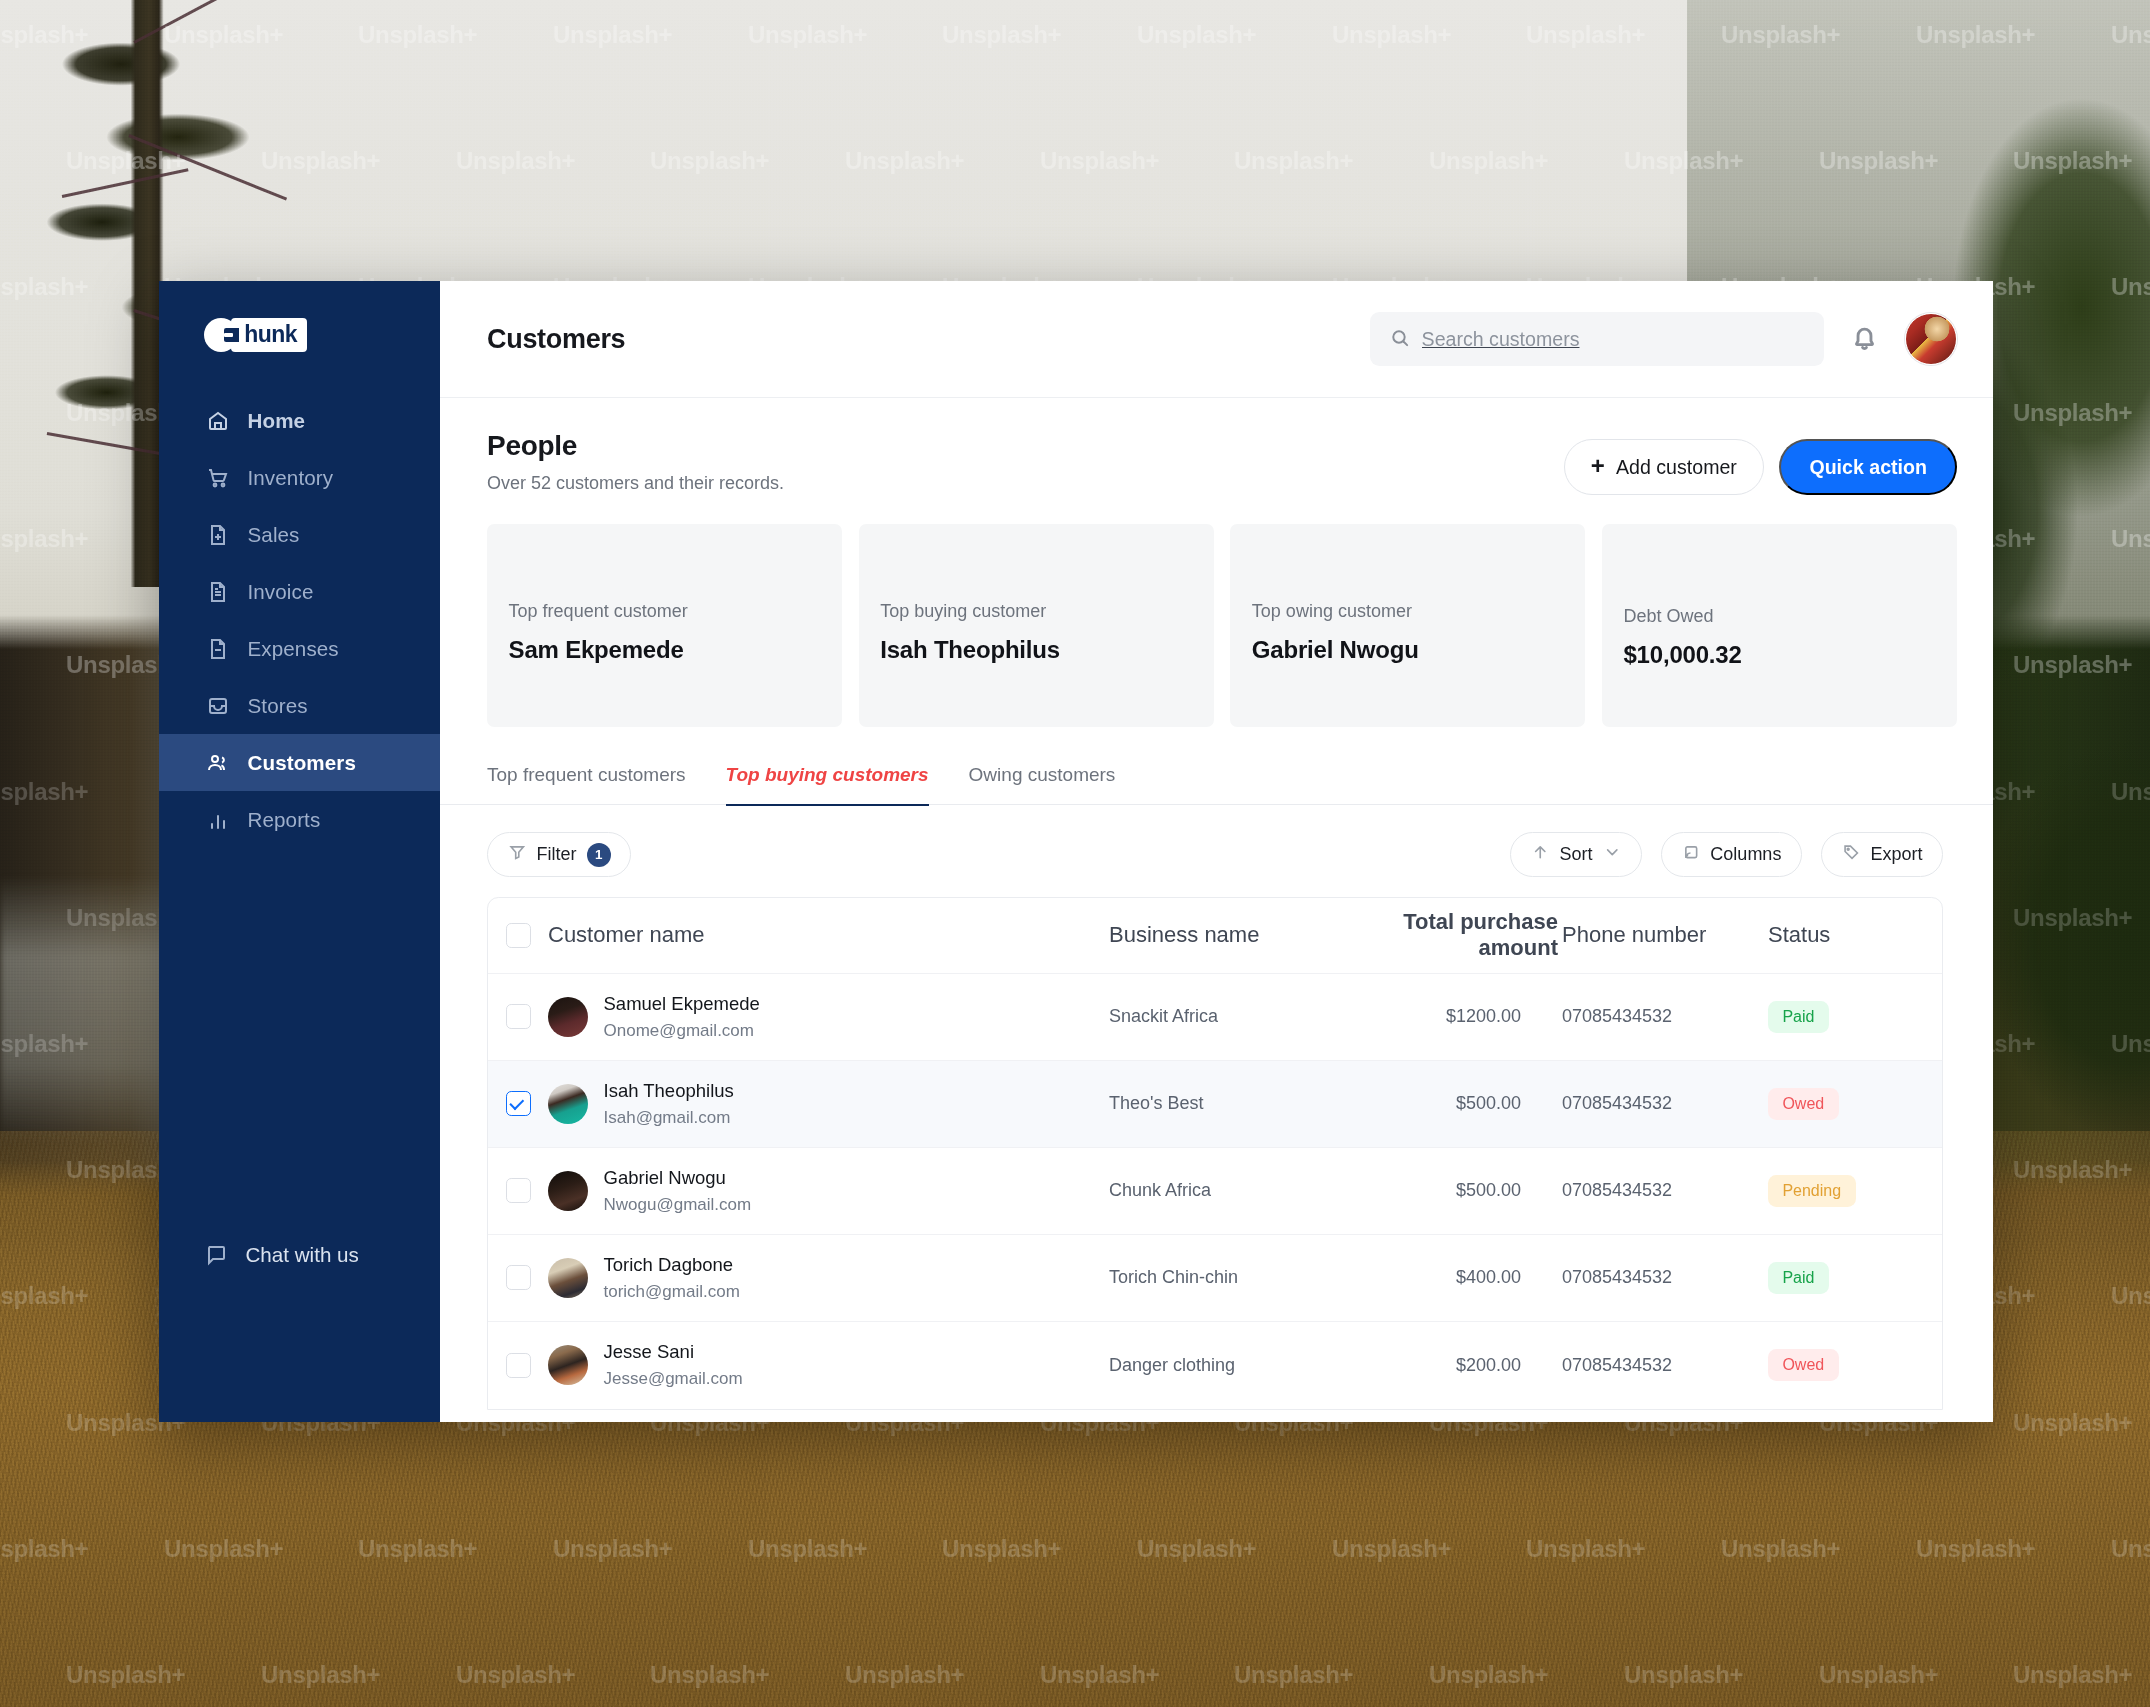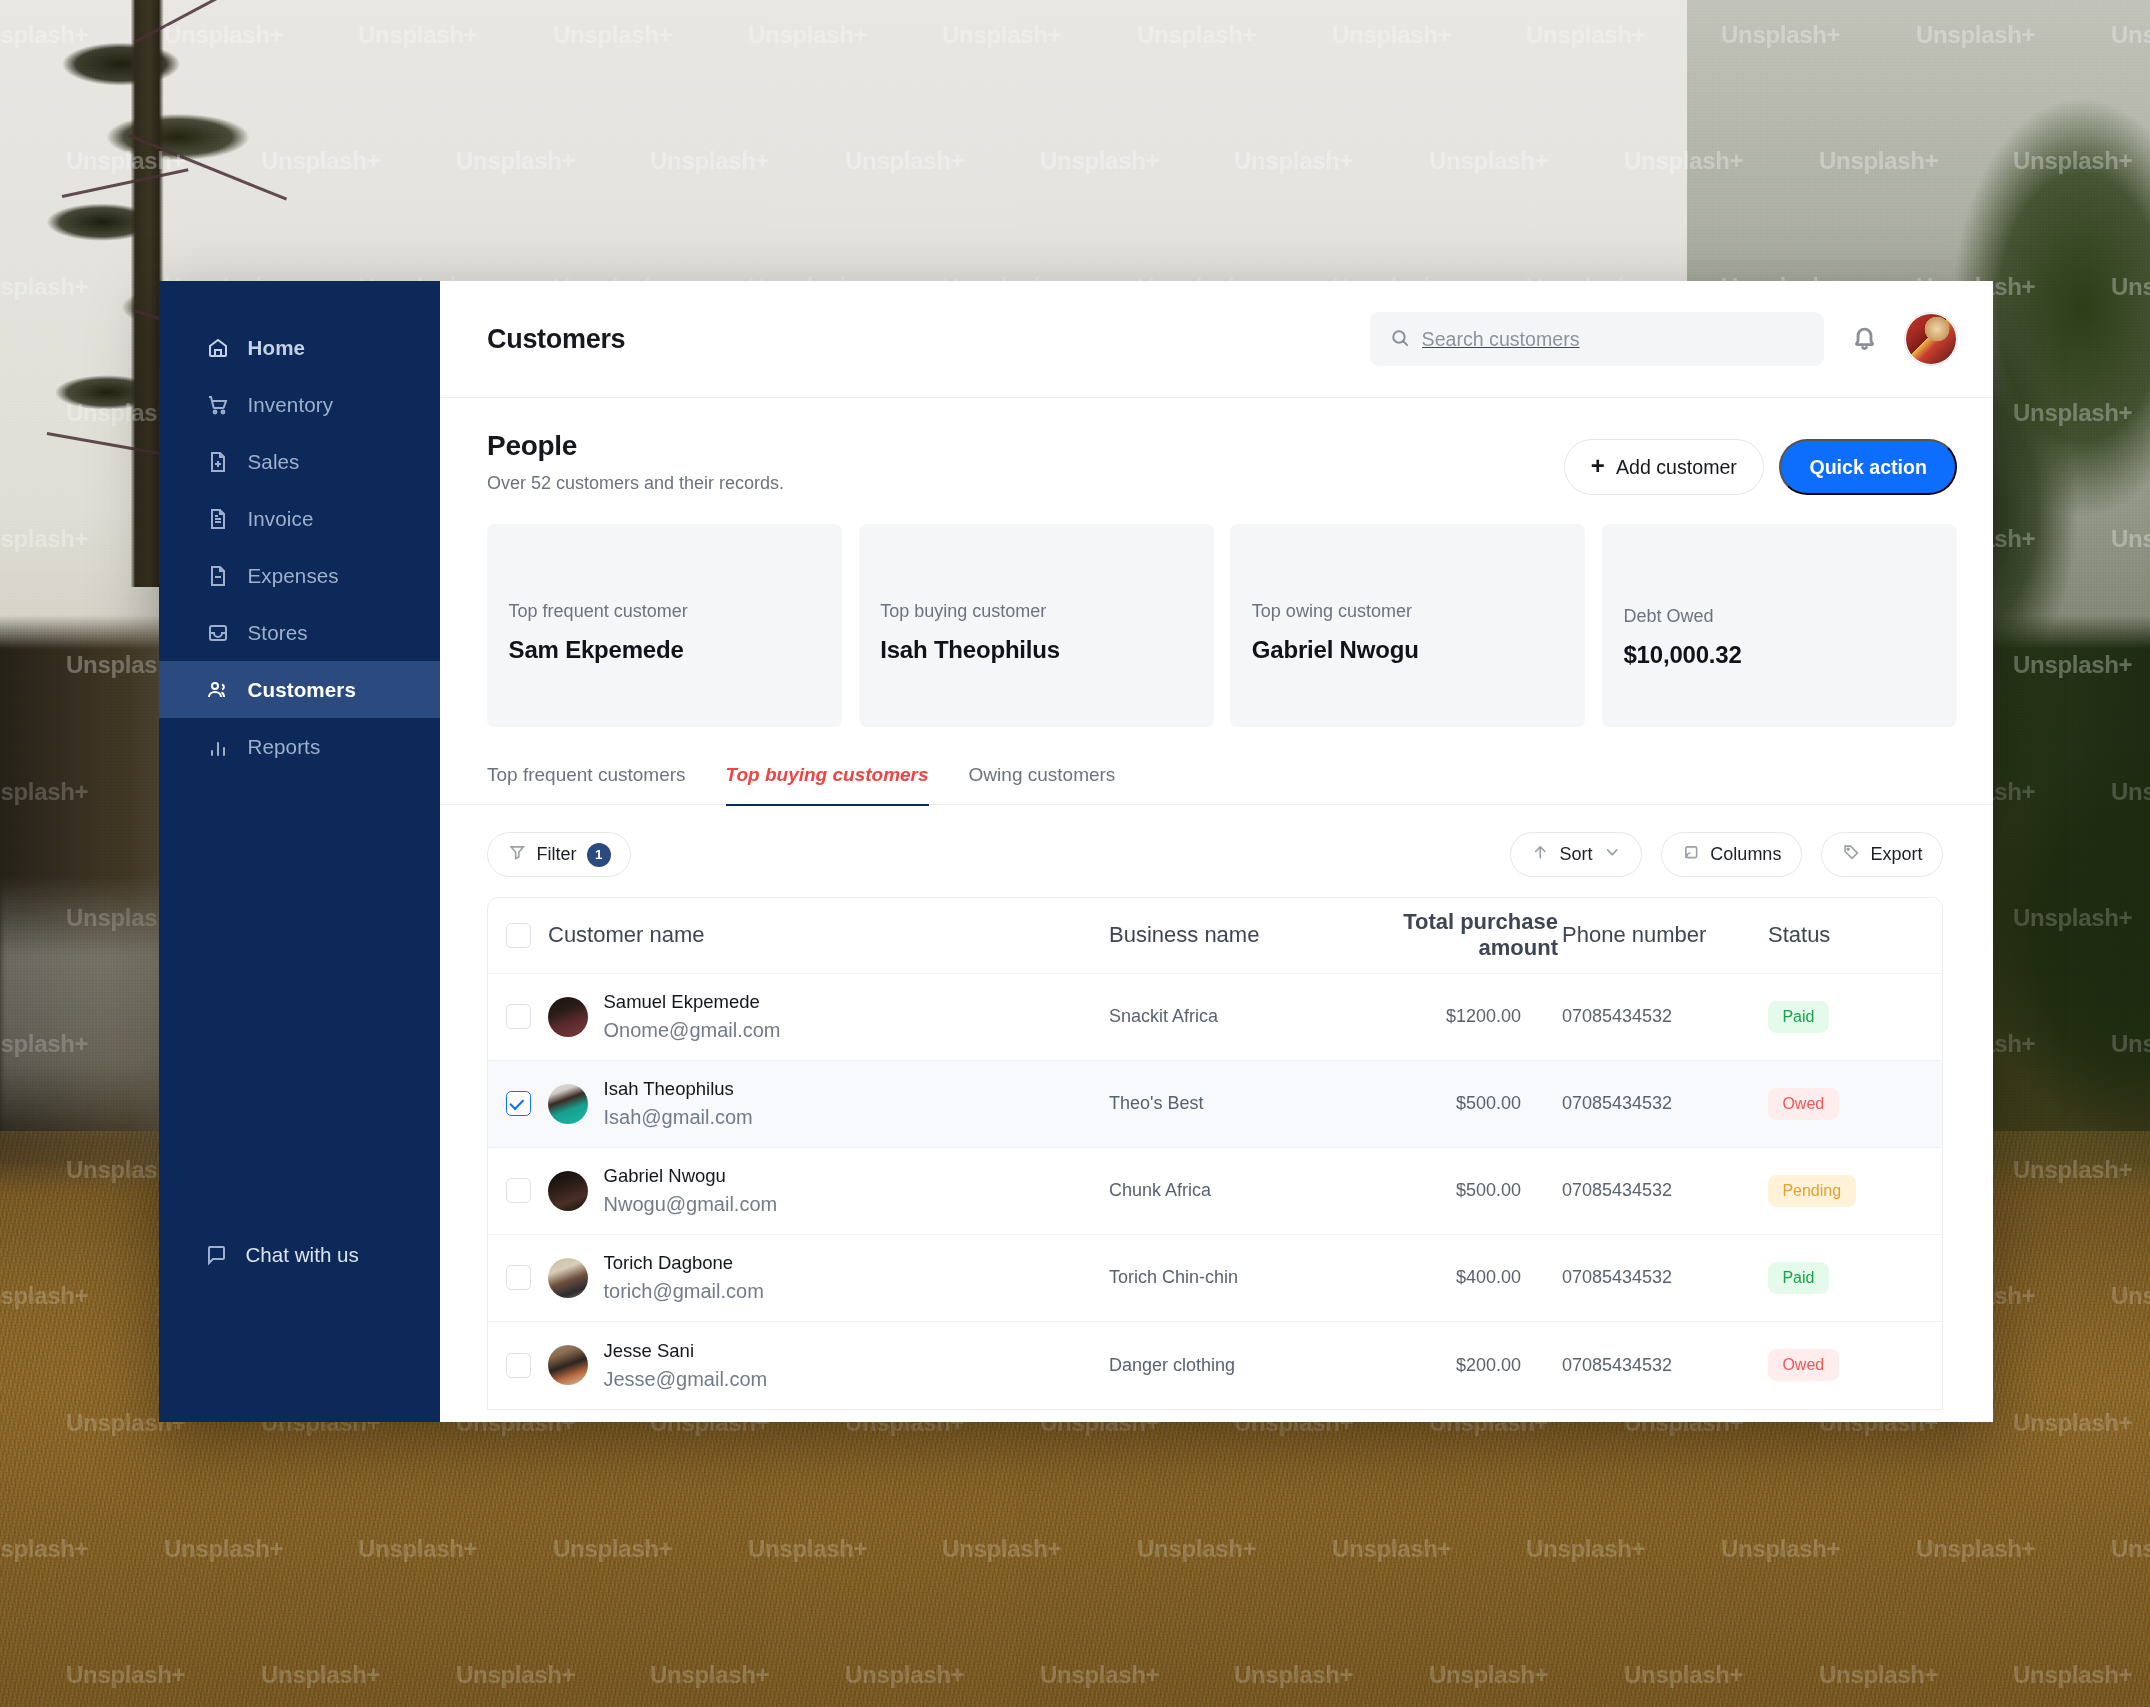--- a/index.html
+++ b/index.html
@@ -277,21 +277,21 @@
 
   .pic { width: 40px; height: 40px; border-radius: 50%; flex: 0 0 40px; }
   .p1 { background: linear-gradient(160deg, #1b1310 0%, #2a1c17 35%, #5c2a2c 62%, #7a3a38 100%); }
   .p2 { background: linear-gradient(160deg, #e8e6e3 0%, #cfcac4 22%, #3c2a22 40%, #17a08f 62%, #16b9a3 100%); }
   .p3 { background: linear-gradient(160deg, #0f0c0a 0%, #2b1d16 40%, #4a3026 70%, #120d0a 100%); }
   .p4 { background: linear-gradient(160deg, #c9bda8 0%, #d8cdb6 30%, #6b4f3b 55%, #2c2b33 80%, #8a7a63 100%); }
   .p5 { background: linear-gradient(160deg, #9a8f7d 0%, #8a6a4c 25%, #2d2420 50%, #b8693f 72%, #d9c9ab 100%); }
 
   .name-lines { display: flex; flex-direction: column; gap: 6.2px; }
   .nm { font-size: 18.5px; color: #13161b; }
-  .em { font-size: 20px; color: #737b88; }
+  .em { font-size: 17px; color: #737b88; }
   .cell-txt { font-size: 18px; color: #5a626f; }
   .amt-txt { font-size: 18px; color: #5a626f; }
 
   .pill {
     display: inline-flex; align-items: center; justify-content: center;
     height: 32px; border-radius: 8.2px; padding: 0 14.4px; font-size: 16px; font-weight: 500;
   }
   .pill.paid { background: #e4fbec; color: #17a34a; }
   .pill.owed { background: #ffecec; color: #f0555a; }
   .pill.pending { background: #fff2d9; color: #e2a133; }
@@ -473,20 +473,26 @@
       <span class="wm dark" style="left: 1429px; top: 1661px;">Unsplash+</span>
       <span class="wm dark" style="left: 1624px; top: 1661px;">Unsplash+</span>
       <span class="wm dark" style="left: 1819px; top: 1661px;">Unsplash+</span>
       <span class="wm dark" style="left: 2013px; top: 1661px;">Unsplash+</span>
     </div>
 </div>
 
 <div class="app">
 
   <aside class="sidebar">
+    <div class="logo-wrap">
+      <div class="logo">
+        <span class="logo-c"></span>
+        <span class="logo-text">hunk</span>
+      </div>
+    </div>
 
     <nav class="nav">
       <div class="nav-item home">
         <span class="ico">
             <svg viewBox="0 0 24 24">
               <path d="M4 10l8-6 8 6v9a1 1 0 0 1-1 1H5a1 1 0 0 1-1-1z"></path>
               <path d="M9 20v-6h6v6"></path>
             </svg>
           </span>
         <span>Home</span>

